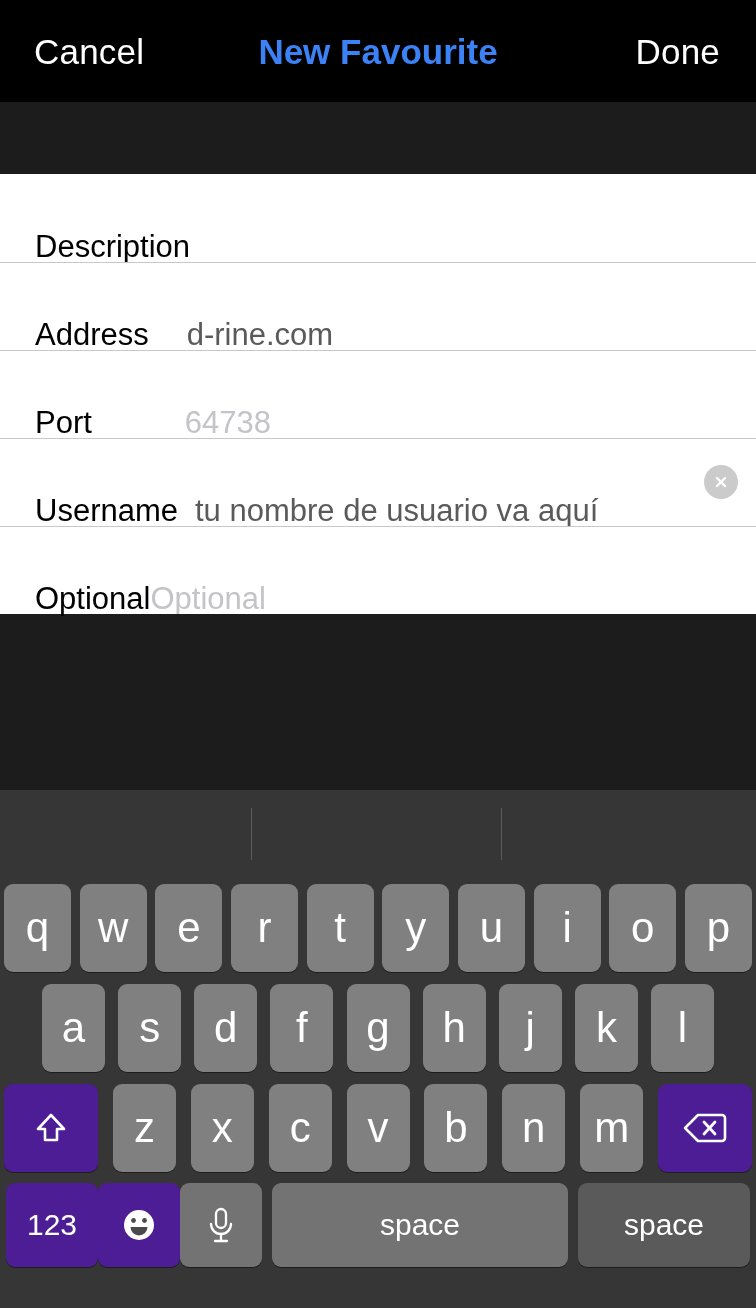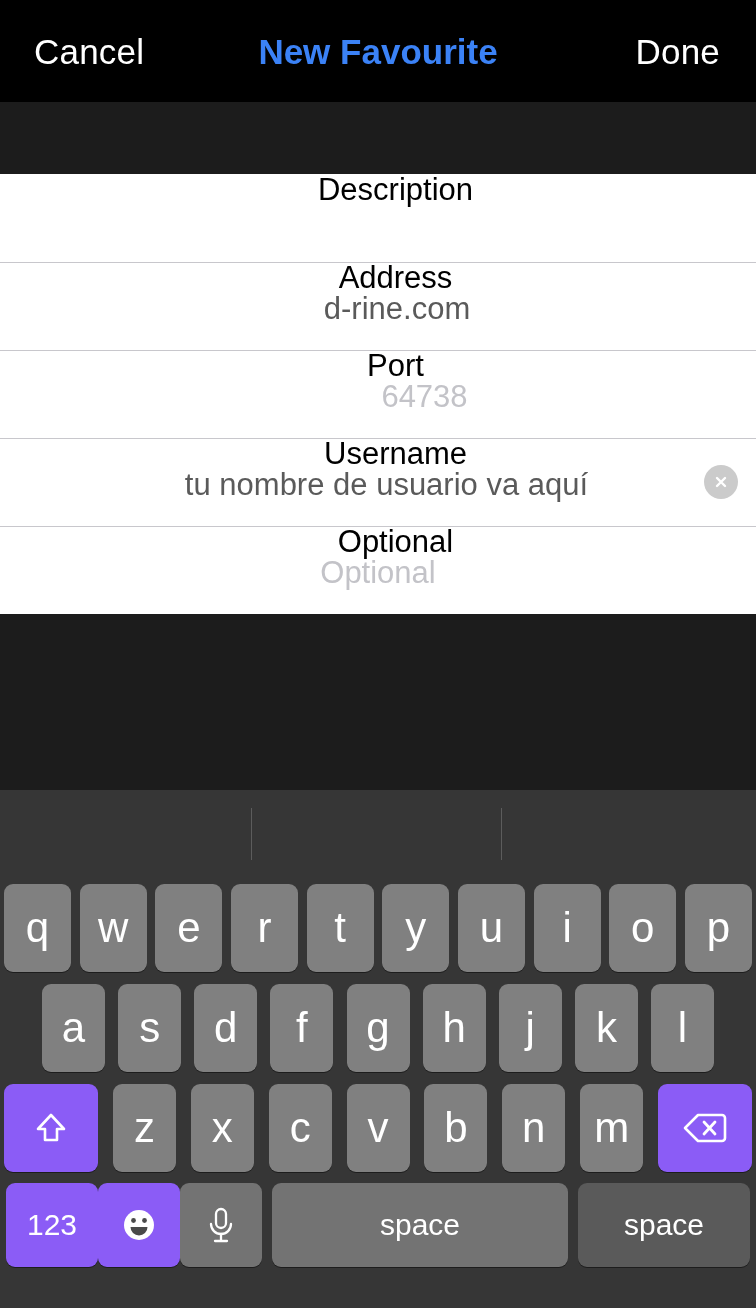--- a/index.html
+++ b/index.html
@@ -66,23 +66,22 @@
 
   
   #form-table {
     background: #ffffff;
     flex: 0 0 auto;
   }
   .form-row {
     position: relative;
     height: 88px;
     display: flex;
-    align-items: center;
+    align-items: flex-end;
     background: #ffffff;
-    flex-direction: column;
   }
   .form-row + .form-row::before {
     content: "";
     position: absolute;
     top: 0;
     left: 0;
     right: 0;
     height: 1px;
     background: #c8c7cc;
   }
@@ -186,21 +185,21 @@
     box-shadow: 0 1px 0 rgba(0,0,0,0.45);
     padding: 0;
   }
   .key-letter {
     width: 67px;
     height: 88px;
   }
   #kb-row-2 .key-letter { width: 63px; }
   #kb-row-3 .key-letter { width: 63px; }
 
-  .key-dark { background: #8b5cf6; }
+  .key-dark { background: #4c1d95; }
   .key-mid  { background: #5a5a5a; }
   .key-light{ background: #737373; }
 
   .key-shift, .key-backspace {
     width: 94px;
     height: 88px;
   }
   .key-num {
     width: 92px;
     height: 84px;

